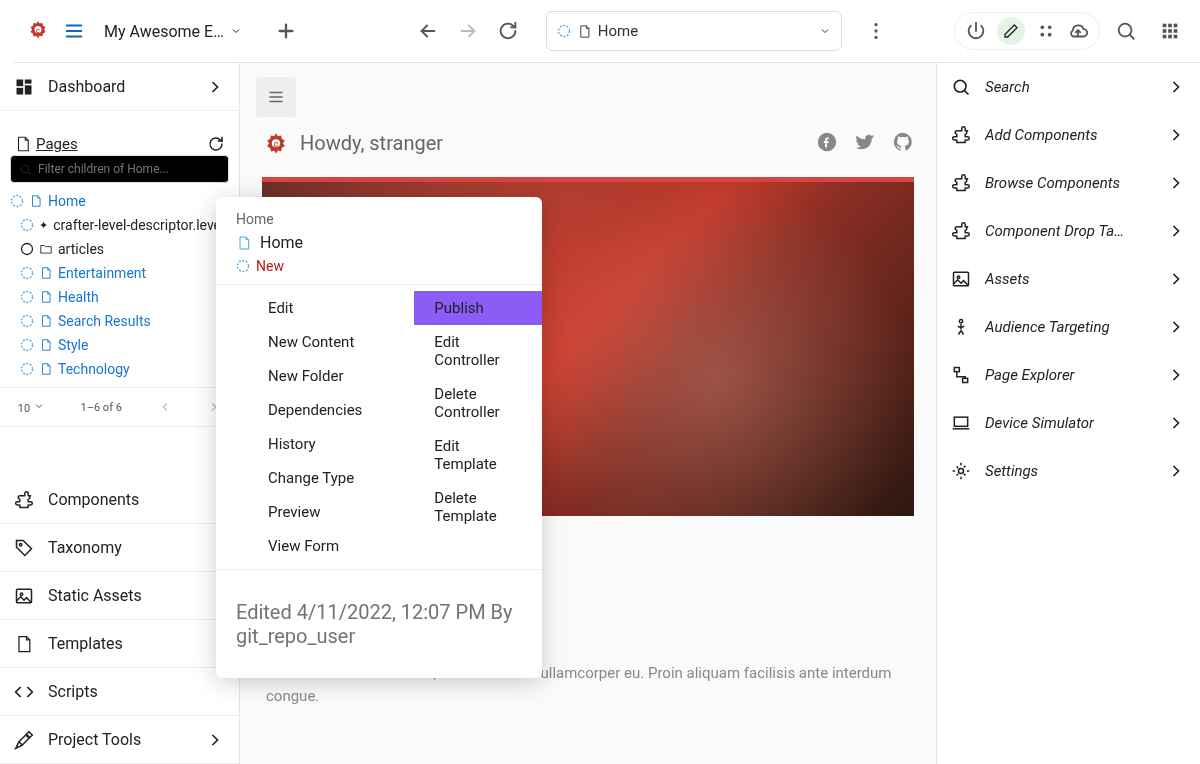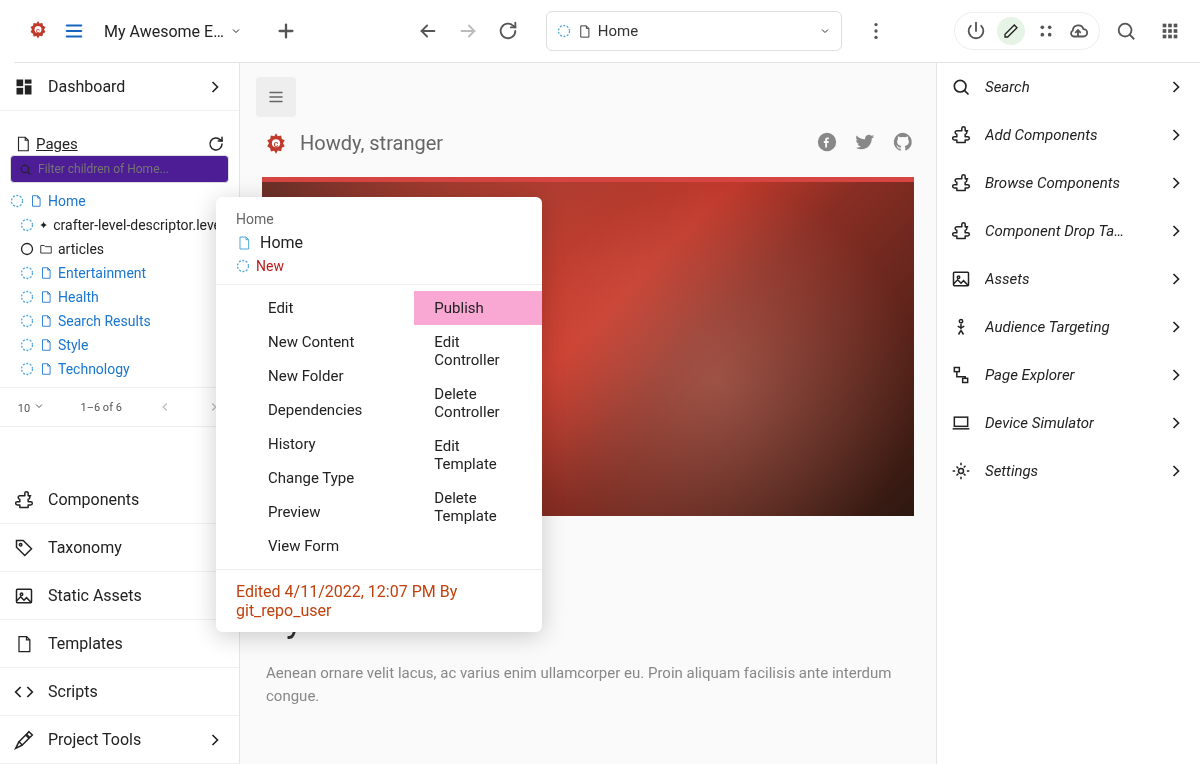--- a/index.html
+++ b/index.html
@@ -28,21 +28,21 @@
 .left-panel { width: 240px; border-right: 1px solid #e5e5e5; display: flex; flex-direction: column; overflow: hidden; }
 .right-panel { width: 264px; border-left: 1px solid #e5e5e5; font-style: italic; }
 .center { flex: 1; position: relative; background: #fafafa; padding: 14px 16px 0 16px; overflow: hidden; }
 
 
 .panel-row { display: flex; align-items: center; height: 48px; padding: 0 14px; gap: 14px; font-size: 16px; cursor: pointer; border-bottom: 1px solid #f0f0f0; }
 .panel-row .chev-r { margin-left: auto; }
 .panel-row svg { width: 20px; height: 20px; }
 .pages-hdr { display: flex; align-items: flex-end; height: 42px; padding: 0 14px; gap: 4px; font-size: 15px; text-decoration: underline; }
 .pages-hdr .refresh { margin-left: auto; }
-.filter-box { margin: 2px 10px 6px 10px; height: 28px; border: 1px solid #ddd; background: #4c1d95; border-radius: 4px; display: flex; align-items: center; padding: 0 8px; gap: 6px; }
+.filter-box { margin: 2px 10px 6px 10px; height: 28px; border: 1px solid #ddd; background: #000000; border-radius: 4px; display: flex; align-items: center; padding: 0 8px; gap: 6px; }
 .filter-box input { border: none; background: transparent; outline: none; font-size: 12px; flex: 1; color: #888; }
 .tree { padding: 0 6px 6px 10px; font-size: 14px; }
 .tree-row { display: flex; align-items: center; gap: 5px; height: 24px; cursor: pointer; white-space: nowrap; overflow: hidden; }
 .tree-row.link { color: #1976d2; }
 .tree-row .lbl { overflow: hidden; text-overflow: ellipsis; }
 .ind1 { padding-left: 10px; }
 .status-dot { width: 14px; height: 14px; }
 .pager { display: flex; align-items: center; justify-content: space-around; height: 40px; border-top: 1px solid #eee; border-bottom: 1px solid #eee; font-size: 11px; color: #555; }
 .left-bottom { margin-top: auto; }
 
@@ -69,22 +69,22 @@
 
 
 .ctx { position: absolute; left: 216px; top: 197px; width: 326px; background: #fff; border-radius: 6px; box-shadow: 0 4px 24px rgba(0,0,0,.2); z-index: 50; font-size: 15px; }
 .ctx-hdr { padding: 14px 20px 10px 20px; border-bottom: 1px solid #eee; }
 .ctx-crumb { font-size: 14px; color: #666; margin-bottom: 6px; }
 .ctx-title { display: flex; align-items: center; gap: 8px; font-size: 16px; margin-bottom: 6px; }
 .ctx-status { display: flex; align-items: center; gap: 6px; font-size: 14px; color: #b91c1c; }
 .ctx-body { display: flex; padding: 6px 0; }
 .ctx-col { flex: 1; margin-left: 32px; }
 .ctx-item { padding: 8px 20px; cursor: pointer; }
-.ctx-item.hover { background: #f9a8d4; }
-.ctx-ftr { padding: 12px 20px; border-top: 1px solid #eee; font-size: 16px; color: #c2410c; }
+.ctx-item.hover { background: #8b5cf6; }
+.ctx-ftr { padding: 30px 20px; border-top: 1px solid #eee; font-size: 20px; color: #737373; }
 
 
 .chev-down { width: 12px; height: 12px; }
 </style>
 </head>
 <body>
 
 <svg width="0" height="0" style="position:absolute">
 <defs>
 <g id="gear">

